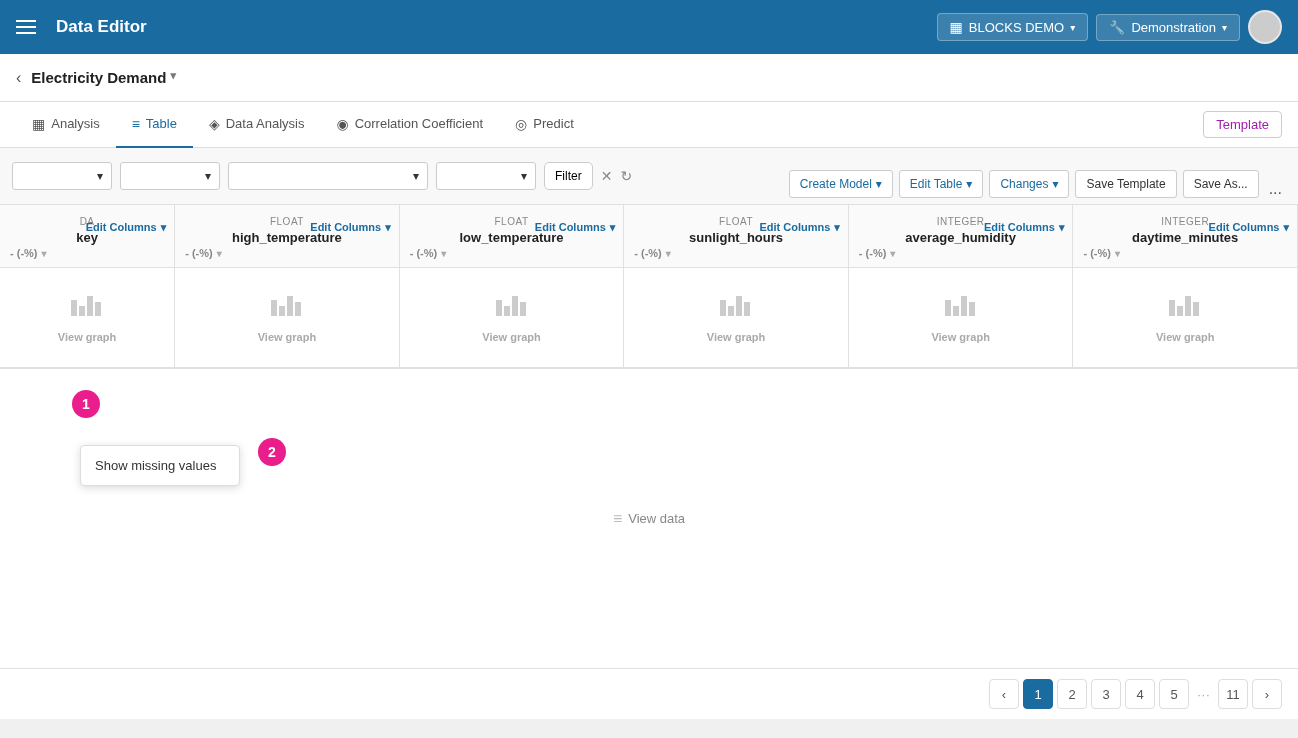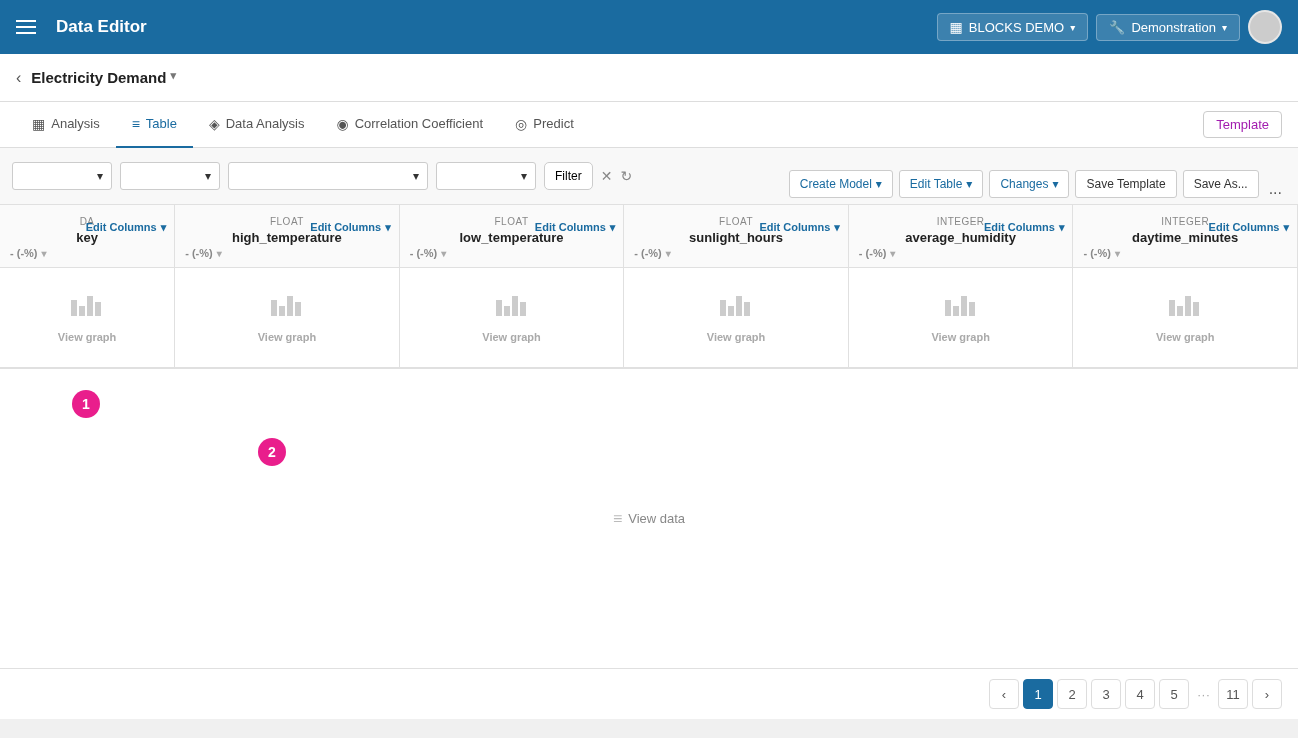--- a/index.html
+++ b/index.html
@@ -539,20 +539,23 @@
   </div>
 
   <div class="badge badge-1">
     <span>1</span>
   </div>
 
   <div class="badge badge-2">
     <span>2</span>
   </div>
 
+  <div class="dropdown-popup">
+    <div class="dropdown-popup-item">Show missing values</div>
+  </div>
 </div>
 
 <div class="main-content">
   <div class="view-data-link">
     <span class="view-data-icon">≡</span>
     <span>View data</span>
   </div>
 </div>
 
 <div class="pagination">

